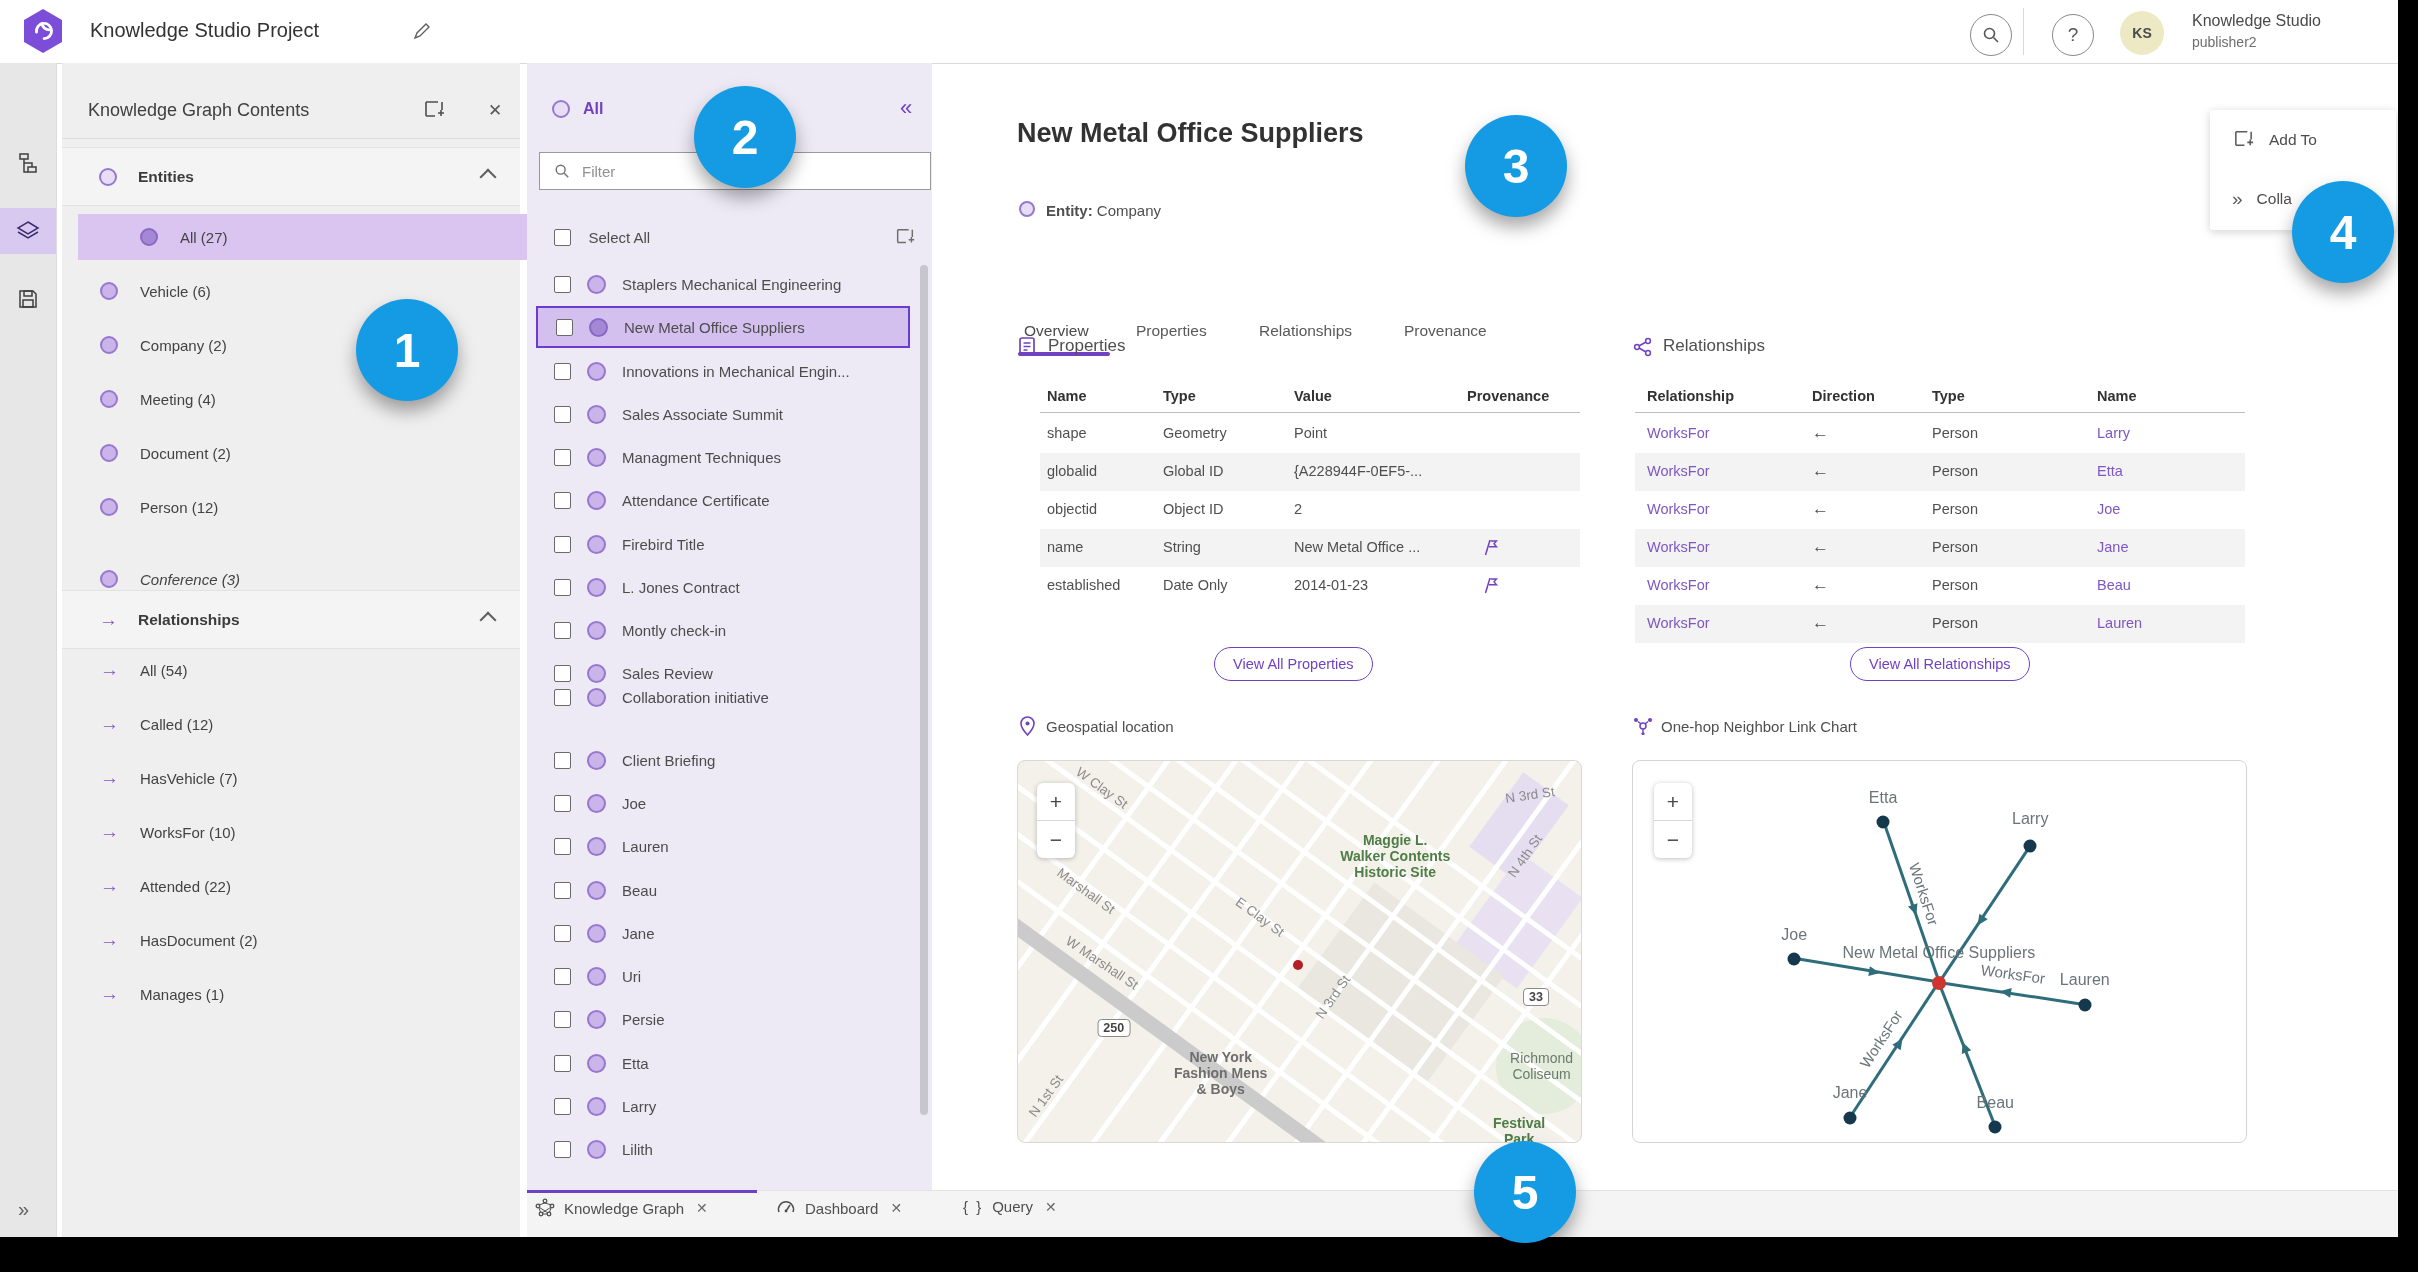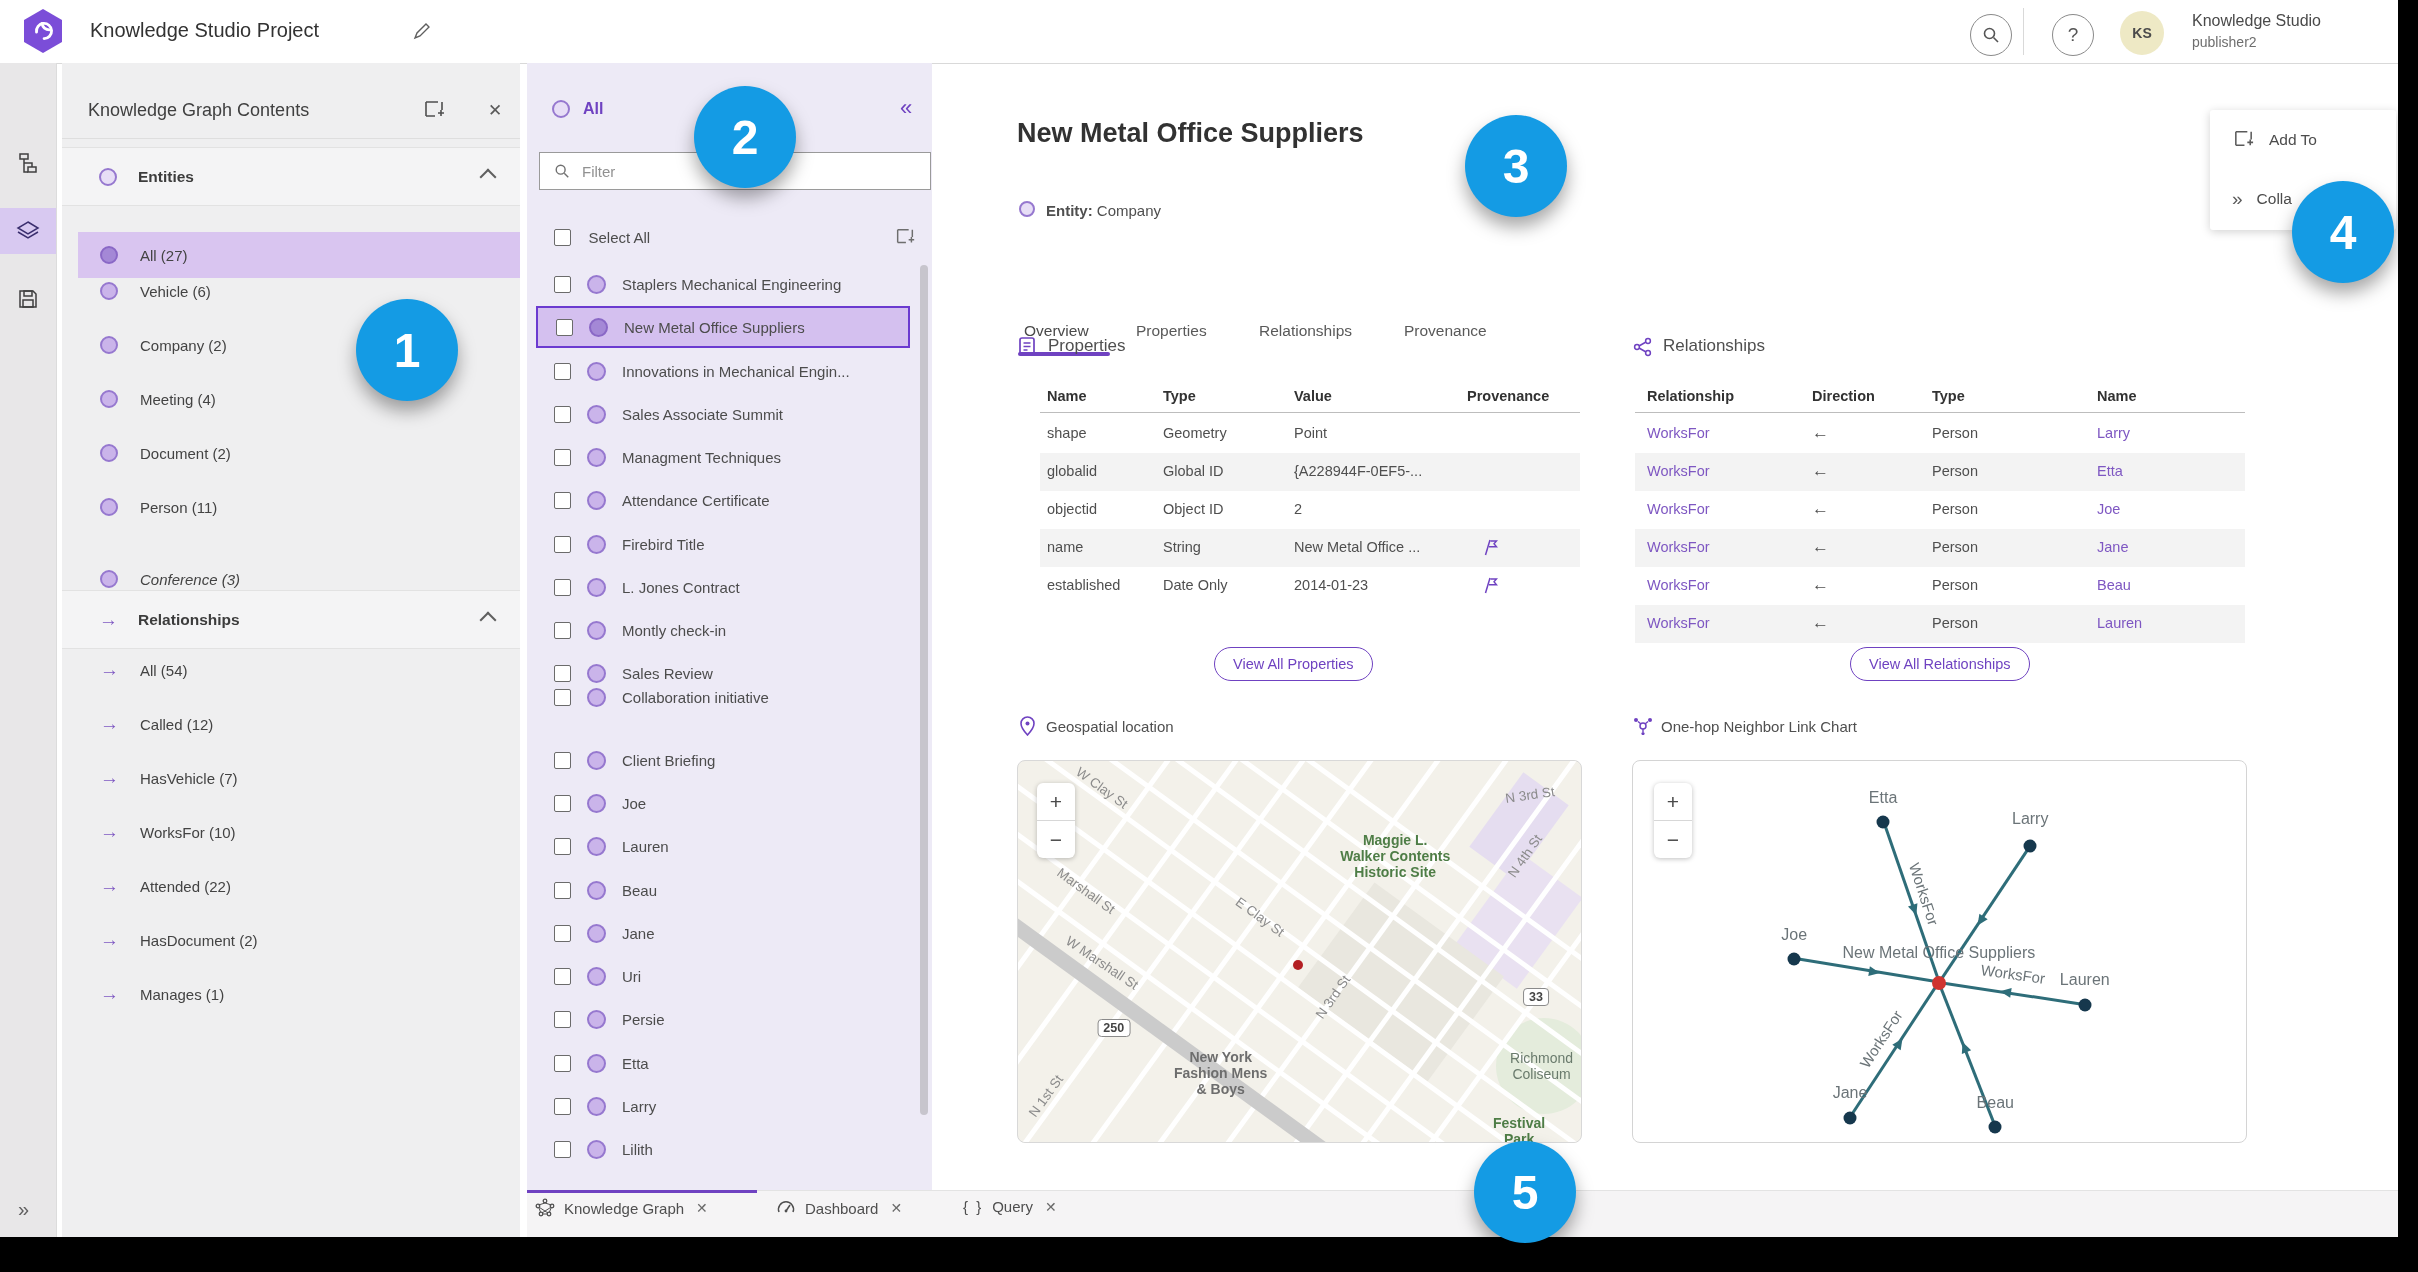--- a/index.html
+++ b/index.html
@@ -164,21 +164,21 @@
       </svg>
   </div>
   <div class="abs" style="left:488px;top:100px;font-size:17px;color:#5a5a5a;">✕</div>
   <div class="abs kg-hdr-border"></div>
   <div id="kg-sections">
       <div class="abs sec-hdr" style="top:147px;height:57px;display:flex;align-items:center;">
         <div style="margin-left:37px;" class="dot ring"></div>
         <div class="sec-label" style="margin-left:21px;flex:1;">Entities</div>
         <div class="chev" style="margin-right:26px;"></div>
       </div>
-      <div class="abs kg-row selected" style="top:232px;">
+      <div class="abs kg-row selected" style="top:214px;padding-left:40px;">
         <div style="margin-left:22px;" class="dot dark"></div>
         <div class="kg-row-label">All (27)</div>
       </div>
       <div class="abs kg-row" style="top:268px;">
         <div style="margin-left:22px;" class="dot"></div>
         <div class="kg-row-label">Vehicle (6)</div>
       </div>
       <div class="abs kg-row" style="top:322px;">
         <div style="margin-left:22px;" class="dot"></div>
         <div class="kg-row-label">Company (2)</div>
@@ -186,21 +186,21 @@
       <div class="abs kg-row" style="top:376px;">
         <div style="margin-left:22px;" class="dot"></div>
         <div class="kg-row-label">Meeting (4)</div>
       </div>
       <div class="abs kg-row" style="top:430px;">
         <div style="margin-left:22px;" class="dot"></div>
         <div class="kg-row-label">Document (2)</div>
       </div>
       <div class="abs kg-row" style="top:484px;">
         <div style="margin-left:22px;" class="dot"></div>
-        <div class="kg-row-label">Person (11)</div>
+        <div class="kg-row-label">Person (12)</div>
       </div>
       <div class="abs kg-row" style="top:556px;font-style:italic;">
         <div style="margin-left:22px;" class="dot"></div>
         <div class="kg-row-label">Conference (3)</div>
       </div>
       <div class="abs sec-hdr" style="top:590px;height:57px;display:flex;align-items:center;">
         <div style="margin-left:37px;" class="rel-arrow">→</div>
         <div class="sec-label" style="margin-left:21px;flex:1;">Relationships</div>
         <div class="chev" style="margin-right:26px;"></div>
       </div>

